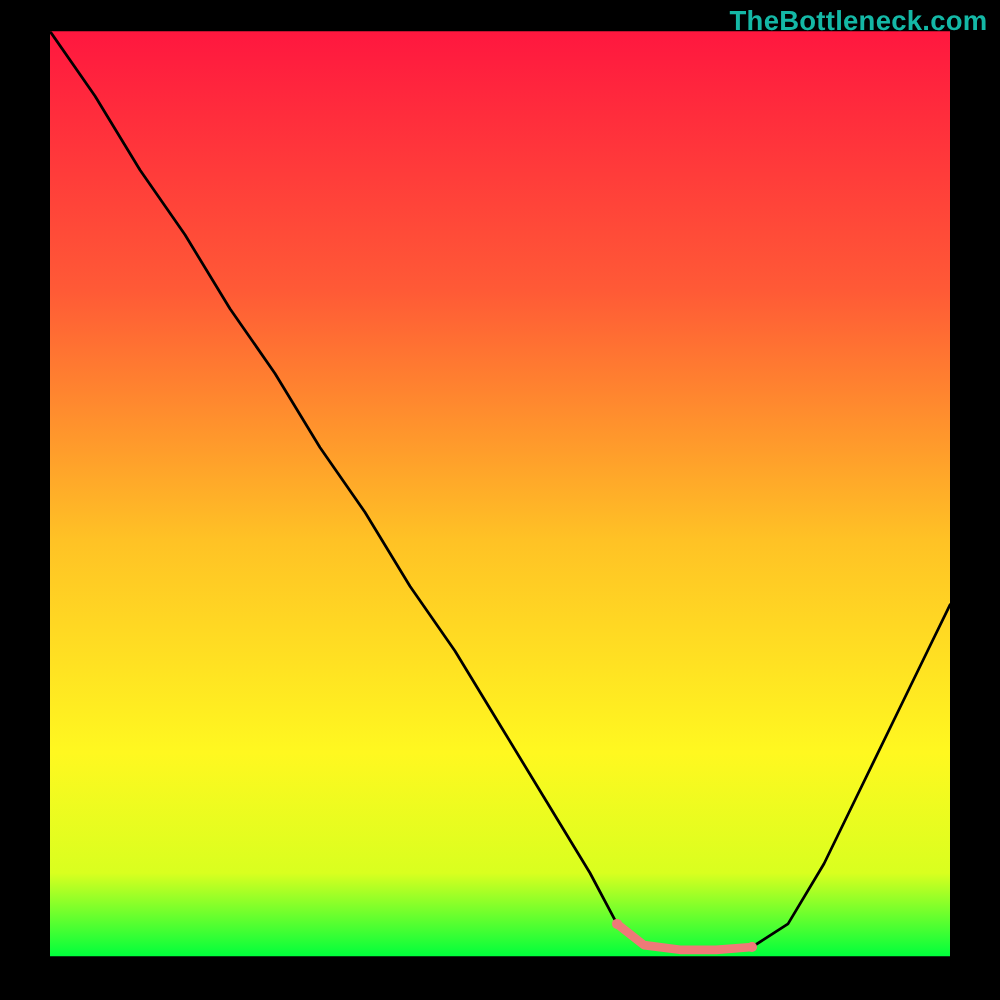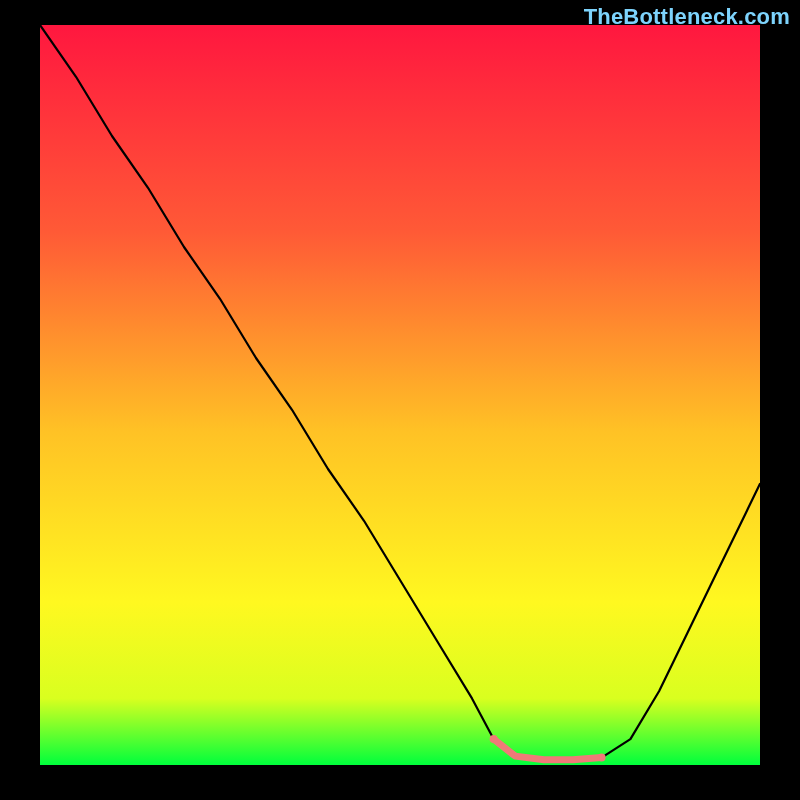--- a/index.html
+++ b/index.html
@@ -14,21 +14,21 @@
   .frame {
     position: relative;
     width: 800px;
     height: 800px;
     background: #000;
   }
   .watermark {
     position: absolute;
     top: 4px;
     right: 10px;
-    color: #7dd3fc;
+    color: #14b8a6;
     font-size: 22px;
     font-weight: 600;
     letter-spacing: 0.2px;
     z-index: 20;
   }
   svg.plot {
     position: absolute;
     left: 0;
     top: 0;
     width: 800px;

